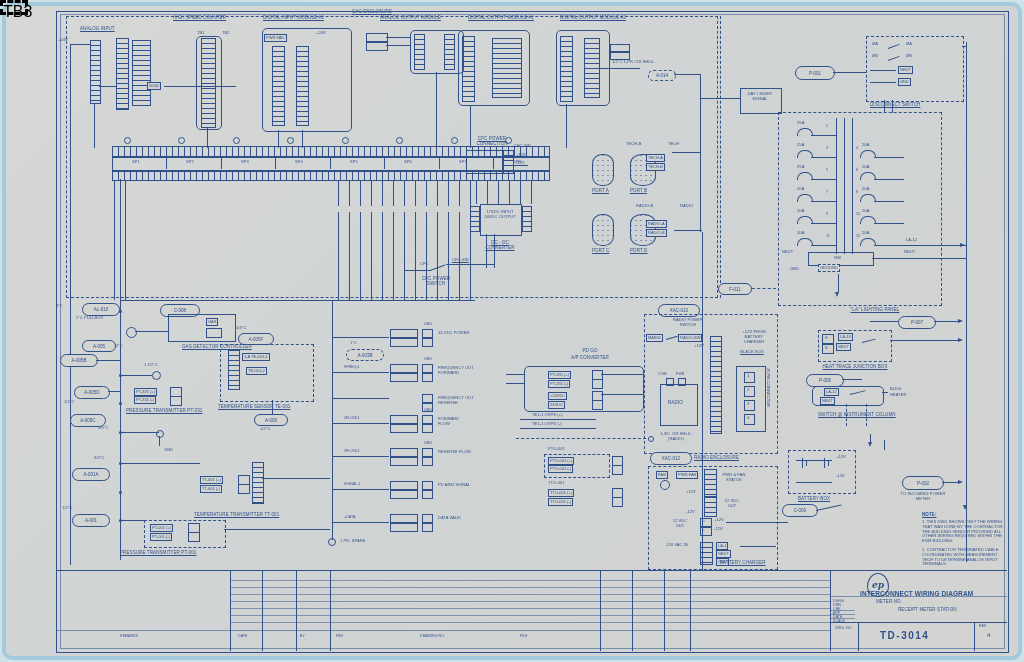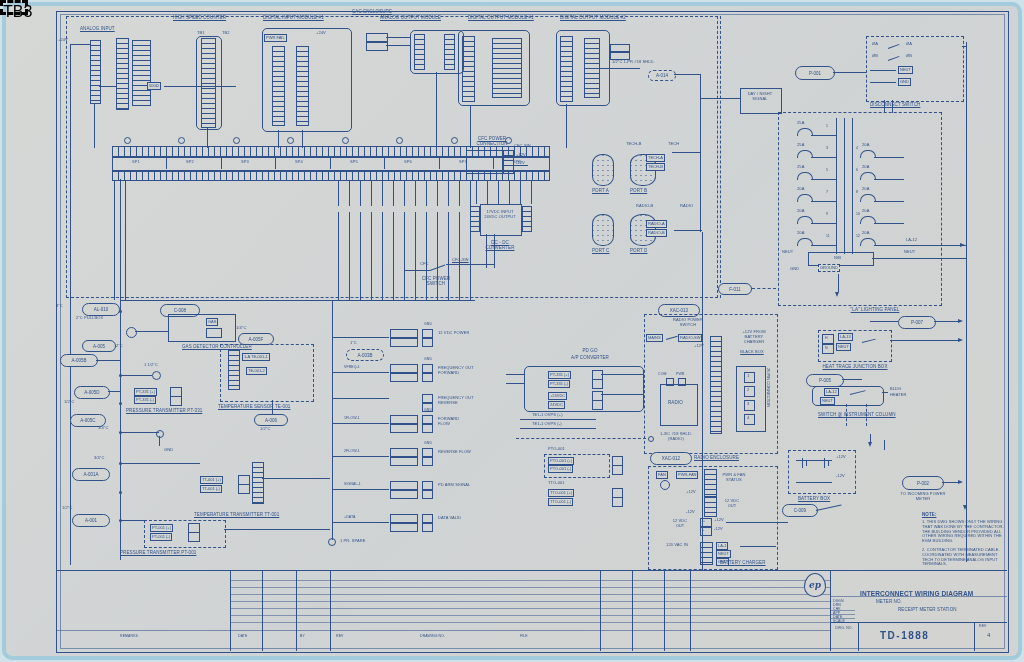--- a/index.html
+++ b/index.html
@@ -570,34 +570,34 @@
   <div class="rl" style="left:690px;top:574px;width:140px;height:52px"></div>
   <div class="hl faint" style="left:57px;top:630px;width:773px"></div>
   <div class="L t35" style="left:120px;top:634px">REMARKS</div>
   <div class="L t35" style="left:238px;top:634px">DATE</div>
   <div class="L t35" style="left:300px;top:634px">BY</div>
   <div class="L t35" style="left:336px;top:634px">REV</div>
   <div class="L t35" style="left:420px;top:634px">DRAWING NO.</div>
   <div class="L t35" style="left:520px;top:634px">FILE</div>
 
   <div class="vl" style="left:830px;top:570px;height:81px"></div>
-  <div class="logo" style="left:804px;top:573px;width:20px;height:22px">ep</div>
+  <div class="logo" style="left:867px;top:573px;width:20px;height:22px">ep</div>
   <div class="L t65" style="left:860px;top:590px">INTERCONNECT WIRING DIAGRAM</div>
   <div class="L t45" style="left:876px;top:599px">METER NO.</div>
   <div class="L t45" style="left:898px;top:607px">RECEIPT METER STATION</div>
   <div class="hl faint" style="left:830px;top:596px;width:177px"></div>
   <div class="rl4" style="left:831px;top:598px;width:24px;height:26px"></div>
   <div class="L t35" style="left:833px;top:599px">DSGN</div>
   <div class="L t35" style="left:833px;top:603px">DRN</div>
   <div class="L t35" style="left:833px;top:607px">CHK</div>
   <div class="L t35" style="left:833px;top:611px">APP</div>
   <div class="L t35" style="left:833px;top:615px">DATE</div>
   <div class="L t35" style="left:833px;top:619px">SCALE</div>
   <div class="hl" style="left:830px;top:622px;width:177px"></div>
   <div class="vl" style="left:858px;top:622px;height:29px"></div>
   <div class="vl" style="left:974px;top:622px;height:29px"></div>
   <div class="L t35 w" style="left:832px;top:626px;width:24px">DWG. NO.</div>
-  <div class="L t10" style="left:880px;top:630px">TD-1888</div>
+  <div class="L t10" style="left:880px;top:630px">TD-3014</div>
   <div class="L t35" style="left:979px;top:624px">REV</div>
   <div class="L t6" style="left:987px;top:632px">4</div>
 
 </div>
 </div>
 
 </body></html>

